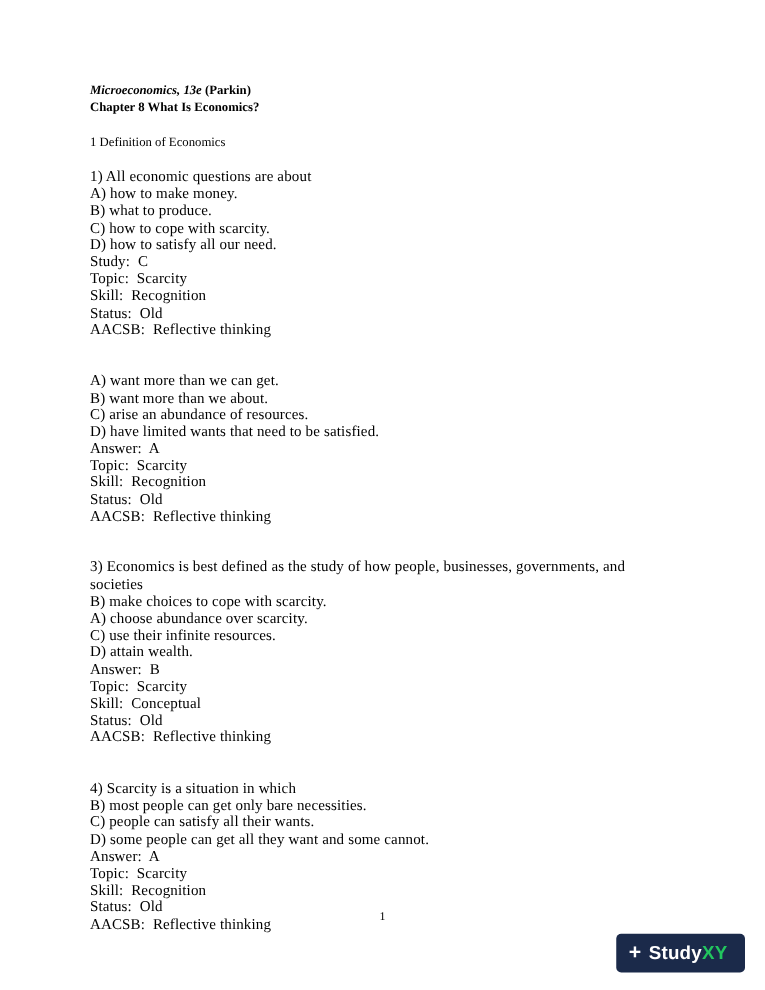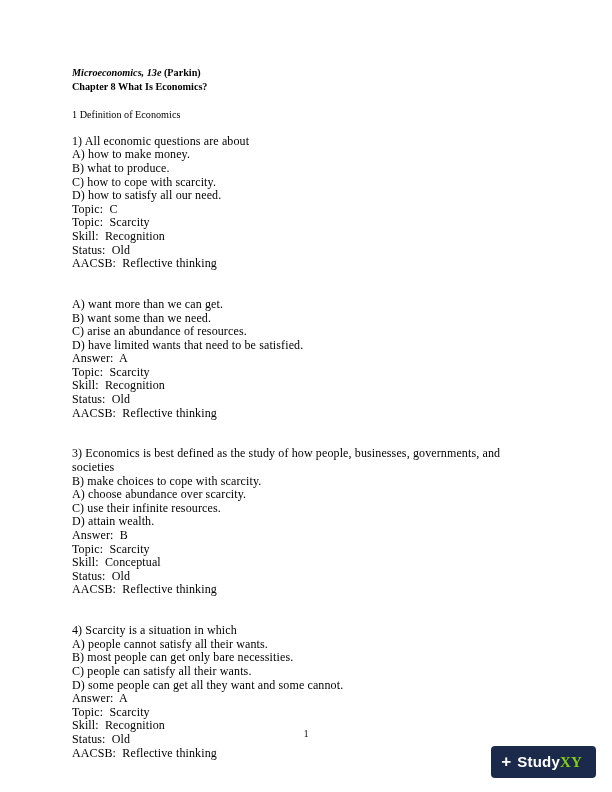--- a/index.html
+++ b/index.html
@@ -85,22 +85,21 @@
     color: #ffffff;
     display: inline-block;
     transform: translateY(-1px);
   }
   .watermark .brand {
     font-size: 15px;
     font-weight: bold;
     letter-spacing: 0.2px;
   }
   .watermark .brand .xy {
-    color: #84cc16;
-    font-family: Liberation Serif, serif;
+    color: #22c55e;
   }
 </style>
 </head>
 <body>
 
 <div class="page">
 
   <div class="content">
 
     <div class="title-line-1"><span class="italic">Microeconomics, 13e</span><span> (Parkin)</span></div>
@@ -112,33 +111,33 @@
     <div class="section-head">1   Definition of Economics</div>
 
     <div class="blank"></div>
 
     <div>
       <div class="doc-line">1) All economic questions are about</div>
       <div class="doc-line">A) how to make money.</div>
       <div class="doc-line">B) what to produce.</div>
       <div class="doc-line">C) how to cope with scarcity.</div>
       <div class="doc-line">D) how to satisfy all our need.</div>
-      <div class="doc-line">Topic:  C</div>
+      <div class="doc-line">Study:  C</div>
       <div class="doc-line">Topic:  Scarcity</div>
       <div class="doc-line">Skill:  Recognition</div>
       <div class="doc-line">Status:  Old</div>
       <div class="doc-line">AACSB:  Reflective thinking</div>
     </div>
 
     <div class="blank"></div>
     <div class="blank"></div>
 
     <div>
       <div class="doc-line">A) want more than we can get.</div>
-      <div class="doc-line">B) want some than we need.</div>
+      <div class="doc-line">B) want more than we about.</div>
       <div class="doc-line">C) arise an abundance of resources.</div>
       <div class="doc-line">D) have limited wants that need to be satisfied.</div>
       <div class="doc-line">Answer:  A</div>
       <div class="doc-line">Topic:  Scarcity</div>
       <div class="doc-line">Skill:  Recognition</div>
       <div class="doc-line">Status:  Old</div>
       <div class="doc-line">AACSB:  Reflective thinking</div>
     </div>
 
     <div class="blank"></div>
@@ -155,21 +154,20 @@
       <div class="doc-line">Skill:  Conceptual</div>
       <div class="doc-line">Status:  Old</div>
       <div class="doc-line">AACSB:  Reflective thinking</div>
     </div>
 
     <div class="blank"></div>
     <div class="blank"></div>
 
     <div>
       <div class="doc-line">4) Scarcity is a situation in which</div>
-      <div class="doc-line">A) people cannot satisfy all their wants.</div>
       <div class="doc-line">B) most people can get only bare necessities.</div>
       <div class="doc-line">C) people can satisfy all their wants.</div>
       <div class="doc-line">D) some people can get all they want and some cannot.</div>
       <div class="doc-line">Answer:  A</div>
       <div class="doc-line">Topic:  Scarcity</div>
       <div class="doc-line">Skill:  Recognition</div>
       <div class="doc-line">Status:  Old</div>
       <div class="doc-line">AACSB:  Reflective thinking</div>
     </div>
 

